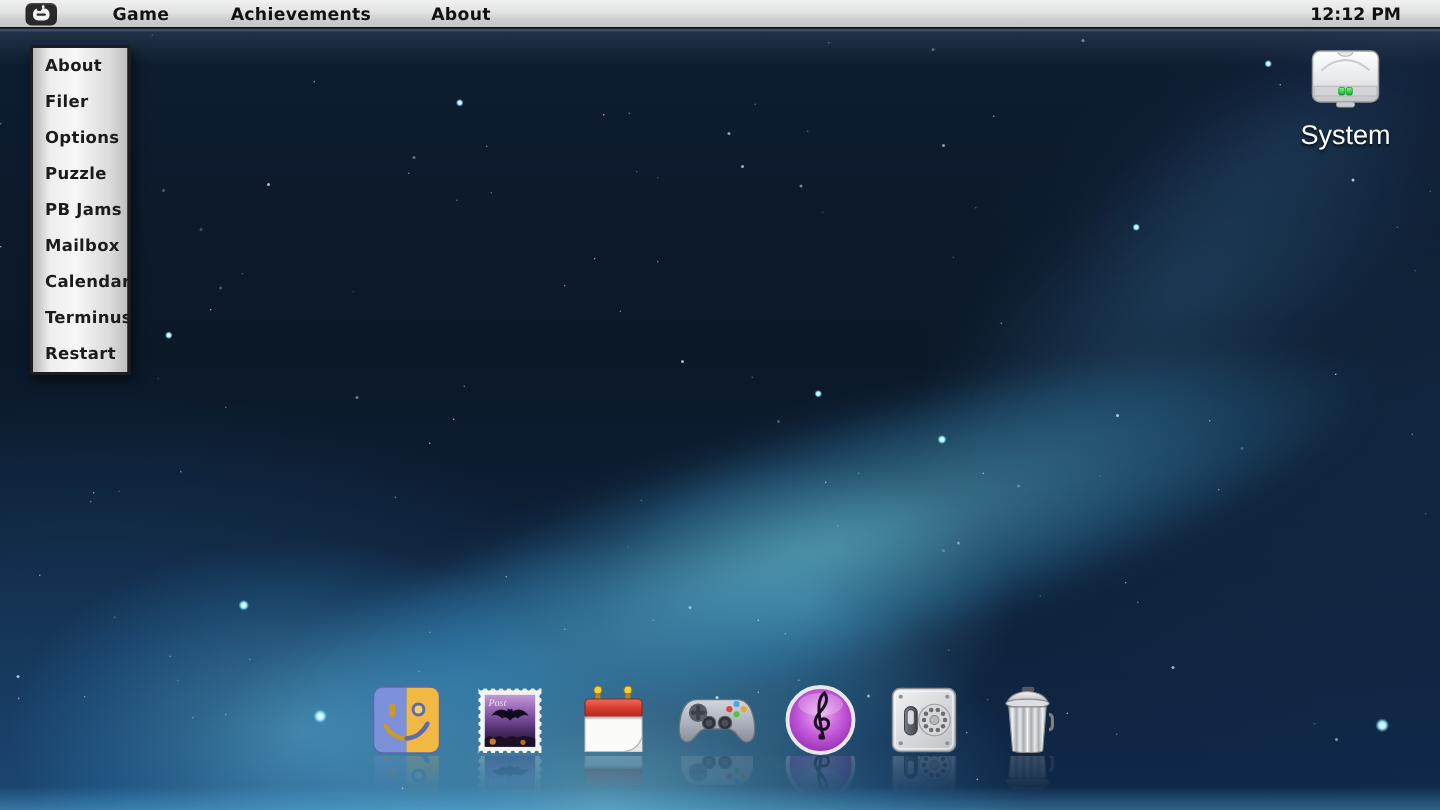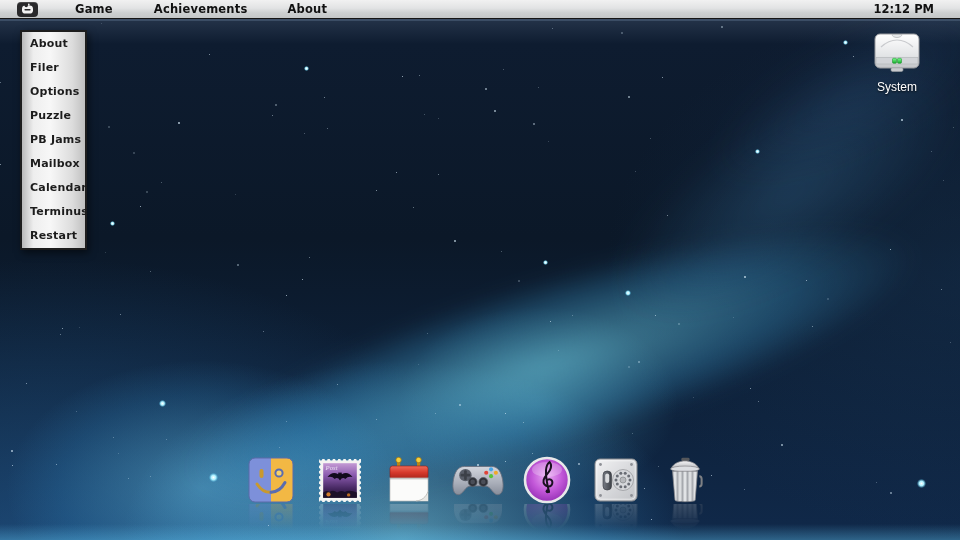--- a/index.html
+++ b/index.html
@@ -43,21 +43,21 @@
 
   
   .dropdown{position:absolute;left:20px;top:30px;width:63px;z-index:40;
     border:2px solid #1d1d1d;box-shadow:2px 3px 7px rgba(0,0,0,.5);
     background:linear-gradient(90deg,#b9b9b9 0%,#eeeeee 18%,#f7f7f7 45%,#dcdcdc 80%,#bfbfbf 100%);}
   .dropdown .dd-item{height:24px;line-height:24px;padding-left:8px;
     font-size:11px;font-weight:bold;color:#1c1c1c;letter-spacing:.2px;white-space:nowrap;}
 
   
   .sys-icon{position:absolute;left:866px;top:30px;width:62px;z-index:5;text-align:center;cursor:default;}
-  .sys-icon .sys-label{margin-top:2px;font-family:"Liberation Sans",sans-serif;font-size:12px;
+  .sys-icon .sys-label{margin-top:2px;font-family:"Liberation Sans",sans-serif;font-size:18px;
     color:#fff;text-shadow:0 1px 2px rgba(0,0,0,.8);}
 
   
   .dock{position:absolute;left:247px;top:456px;z-index:5;display:flex;gap:21px;}
   .dock-item{width:48px;position:relative;}
   .art{width:48px;height:48px;display:block;}
   .refl{width:48px;height:30px;display:block;transform:scaleY(-1);opacity:.38;
     -webkit-mask-image:linear-gradient(to bottom, transparent 15%, rgba(0,0,0,.55) 100%);
     mask-image:linear-gradient(to bottom, transparent 15%, rgba(0,0,0,.55) 100%);}
   .art svg,.refl svg{width:48px;height:48px;display:block;}

